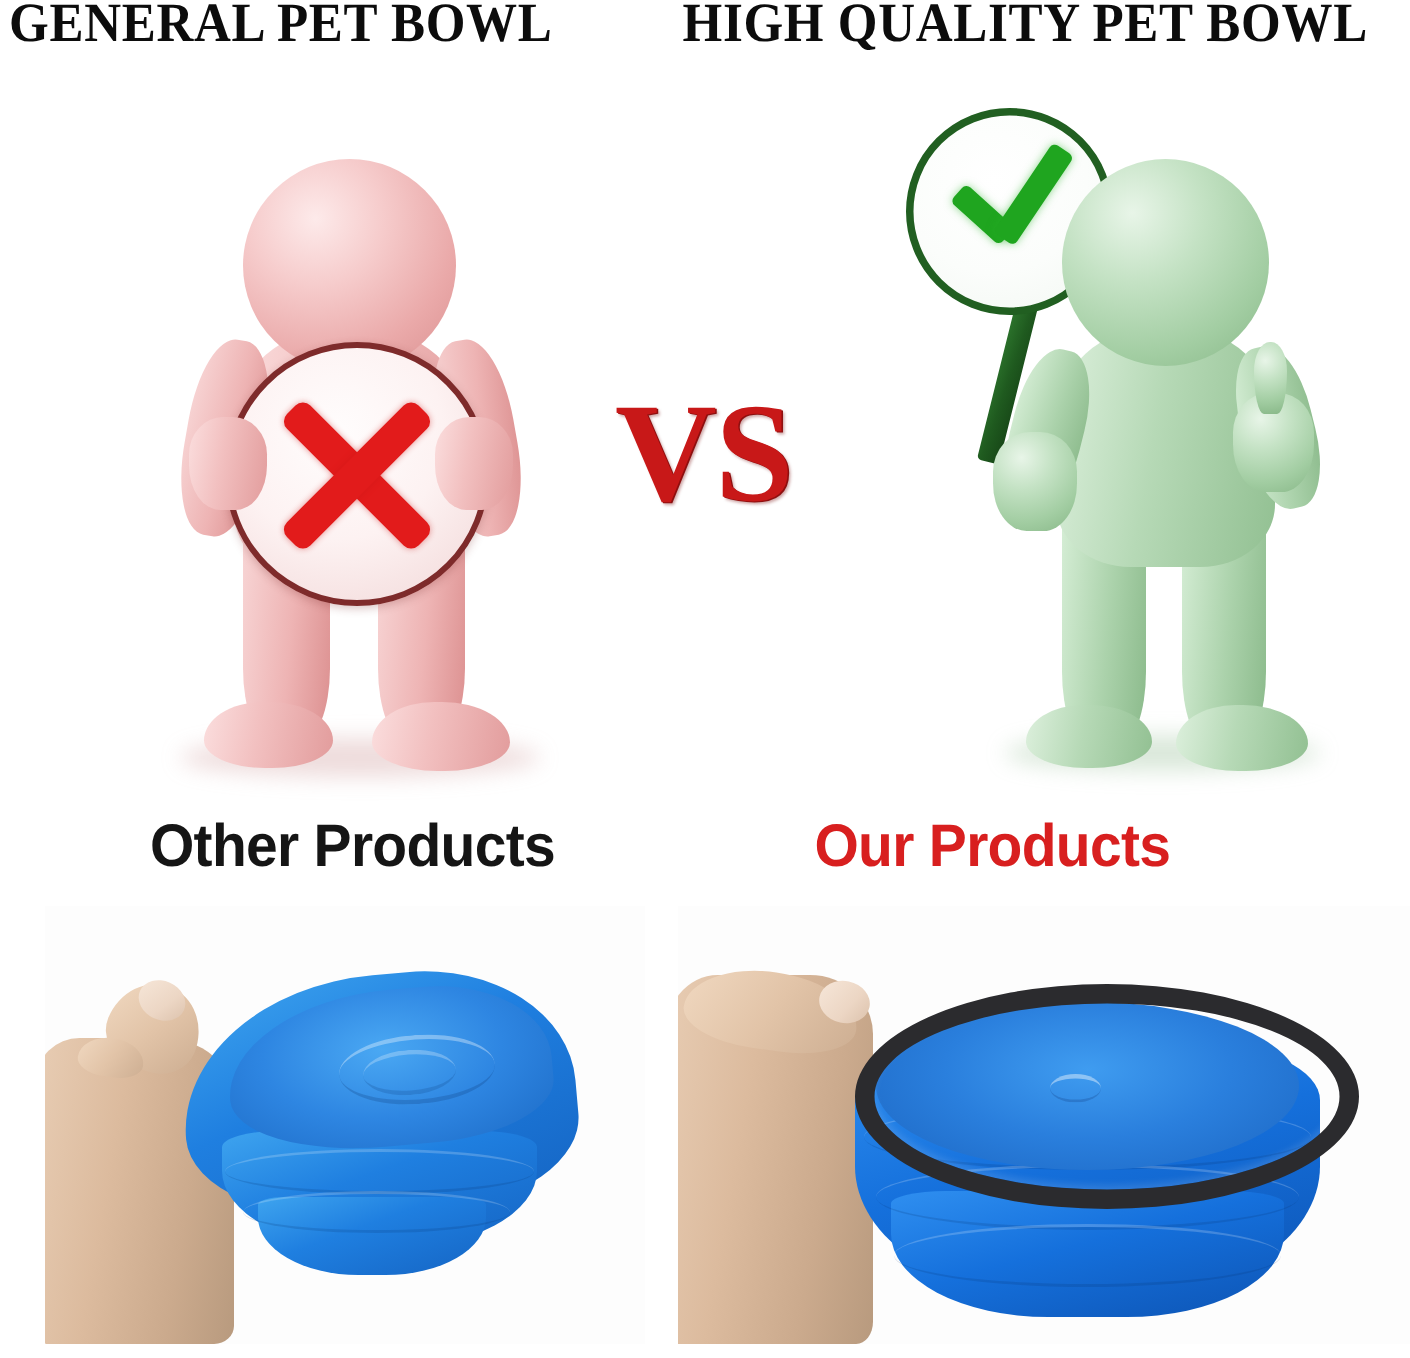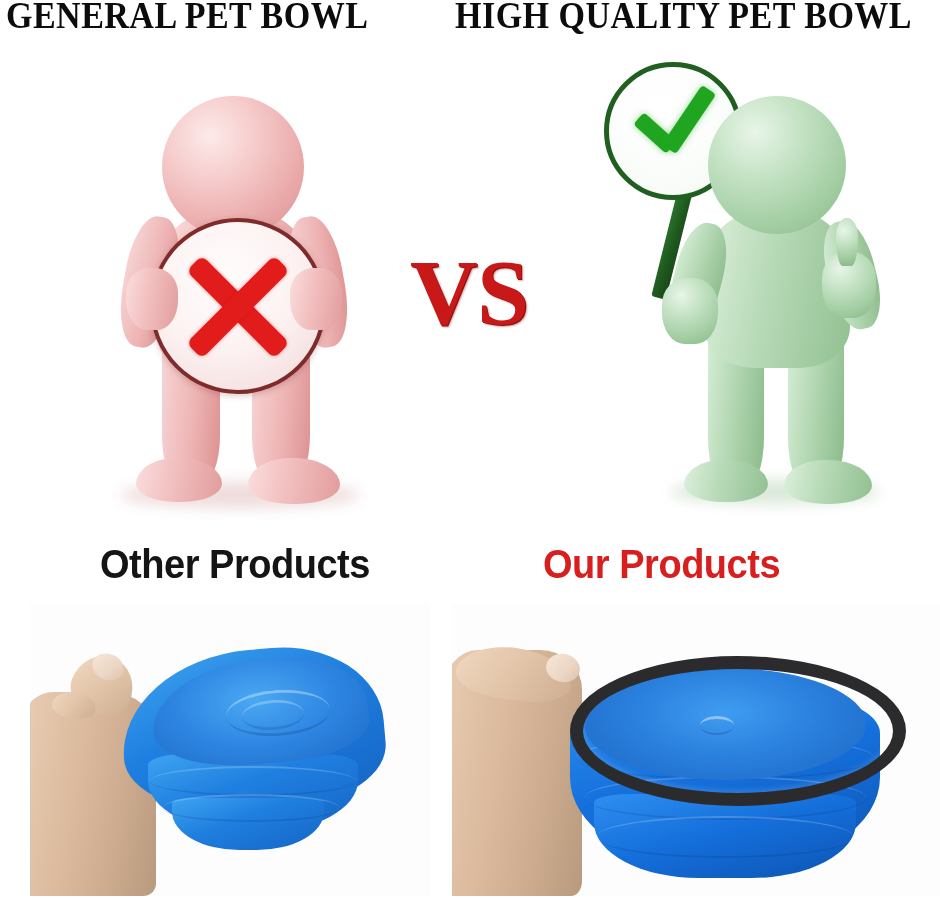--- a/index.html
+++ b/index.html
@@ -33,21 +33,21 @@
     white-space: nowrap;
     transform: scaleX(0.92);
     transform-origin: left top;
   }
   .header-left  { left: 6px; }
   .header-right { left: 455px; }
 
   
   .stage {
     position: absolute;
-    top: 30px; left: 0;
+    top: 40px; left: 0;
     width: 940px;
     height: 490px;
   }
 
   
   .figure { position: absolute; }
 
   .head {
     position: absolute;
     border-radius: 50%;

